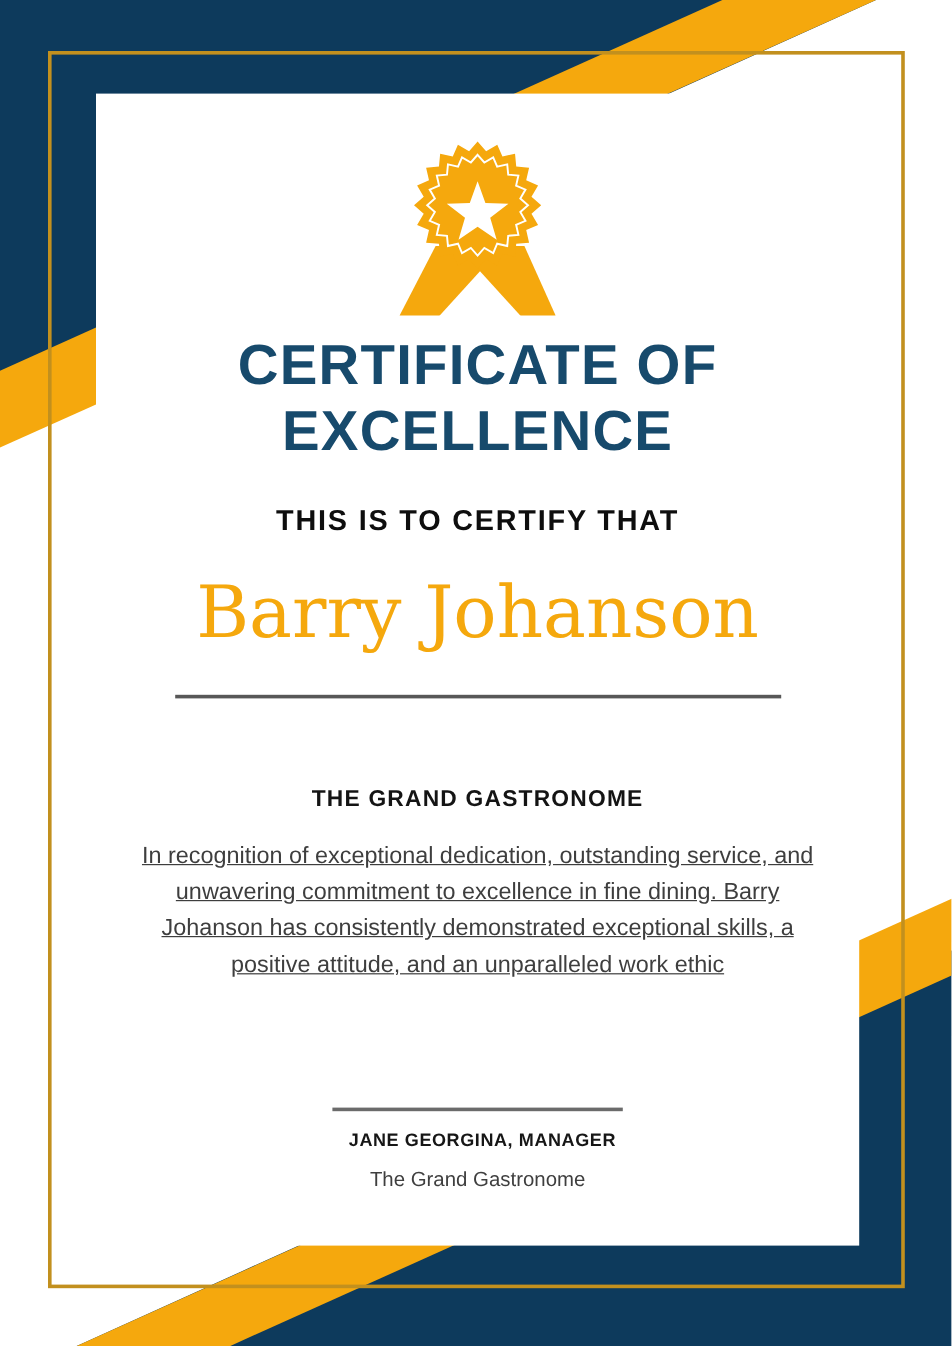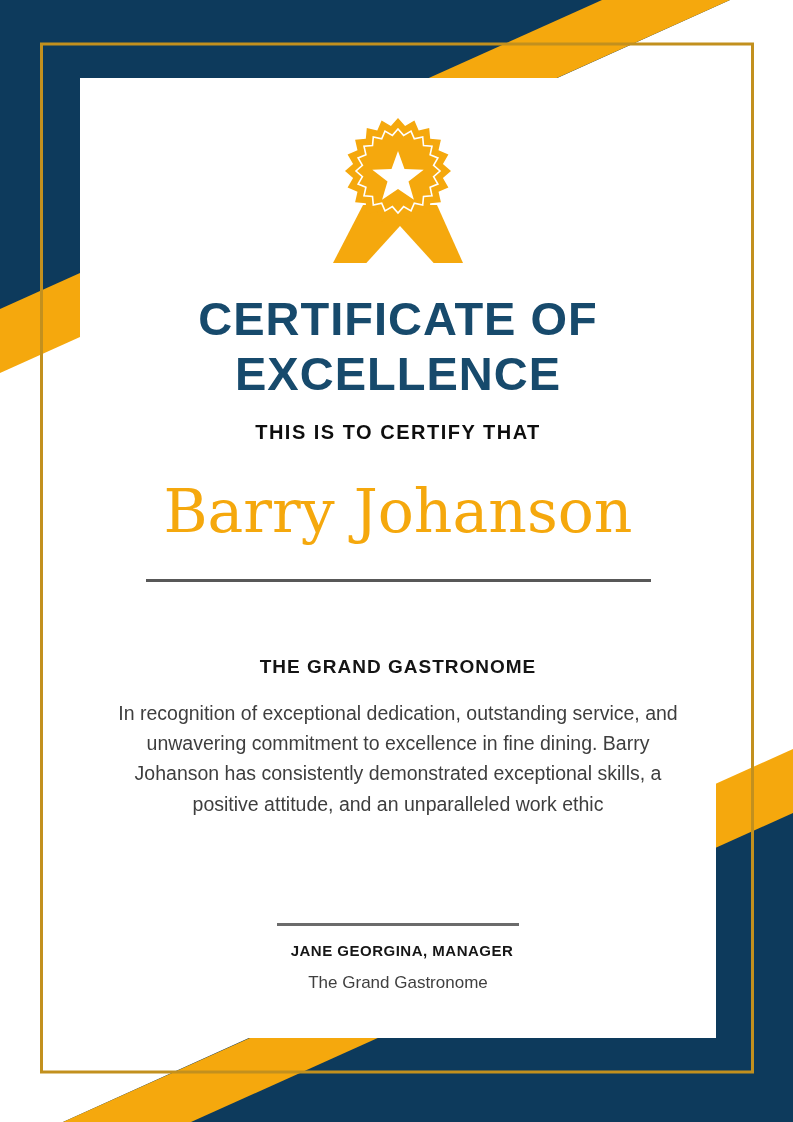--- a/index.html
+++ b/index.html
@@ -8,43 +8,43 @@
     font-family:"Liberation Sans","DejaVu Sans",sans-serif;
     background:#fff;overflow:hidden;
   }
   .page{position:relative;width:793px;height:1122px;background:#fff;}
   .bg-svg{position:absolute;left:0;top:0;width:793px;height:1122px;display:block;}
   .content{
     position:absolute;left:80px;top:78px;width:636px;height:960px;
     text-align:center;
   }
   .title{
-    position:absolute;left:68px;top:214px;width:500px;
+    position:absolute;left:68px;top:199px;width:500px;
     font-size:47px;font-weight:bold;letter-spacing:1px;line-height:1.16;
     color:var(--title-navy,#174a6c);
   }
   .subtitle{
     position:absolute;left:0;top:343px;width:636px;
-    font-size:20px;font-weight:bold;letter-spacing:1.5px;color:#0e0e0e;
+    font-size:24px;font-weight:bold;letter-spacing:1.5px;color:#0e0e0e;
   }
   .recipient{
     position:absolute;left:0;top:398px;width:636px;
     font-family:cursive,"DejaVu Serif",serif;
     font-size:60px;color:var(--gold,#f5a80d);white-space:nowrap;
   }
   .name-line{
     position:absolute;left:66px;top:501px;width:505px;height:2.5px;background:#585858;
   }
   .org-heading{
     position:absolute;left:0;top:578px;width:636px;
     font-size:19px;font-weight:bold;letter-spacing:1px;color:#141414;
   }
   .body-text{
     position:absolute;left:28px;top:620px;width:580px;
-    font-size:19.5px;line-height:1.55;color:#3e3e3e;
+    font-size:19.5px;line-height:1.55;color:#3e3e3e;text-decoration:underline;
   }
   .sig-line{
     position:absolute;left:197px;top:845px;width:242px;height:2.5px;background:#6b6b6b;
   }
   .signatory{
     position:absolute;left:4px;top:864px;width:636px;
     font-size:15px;font-weight:bold;letter-spacing:0.5px;color:#161616;
   }
   .signatory-org{
     position:absolute;left:0;top:895px;width:636px;

